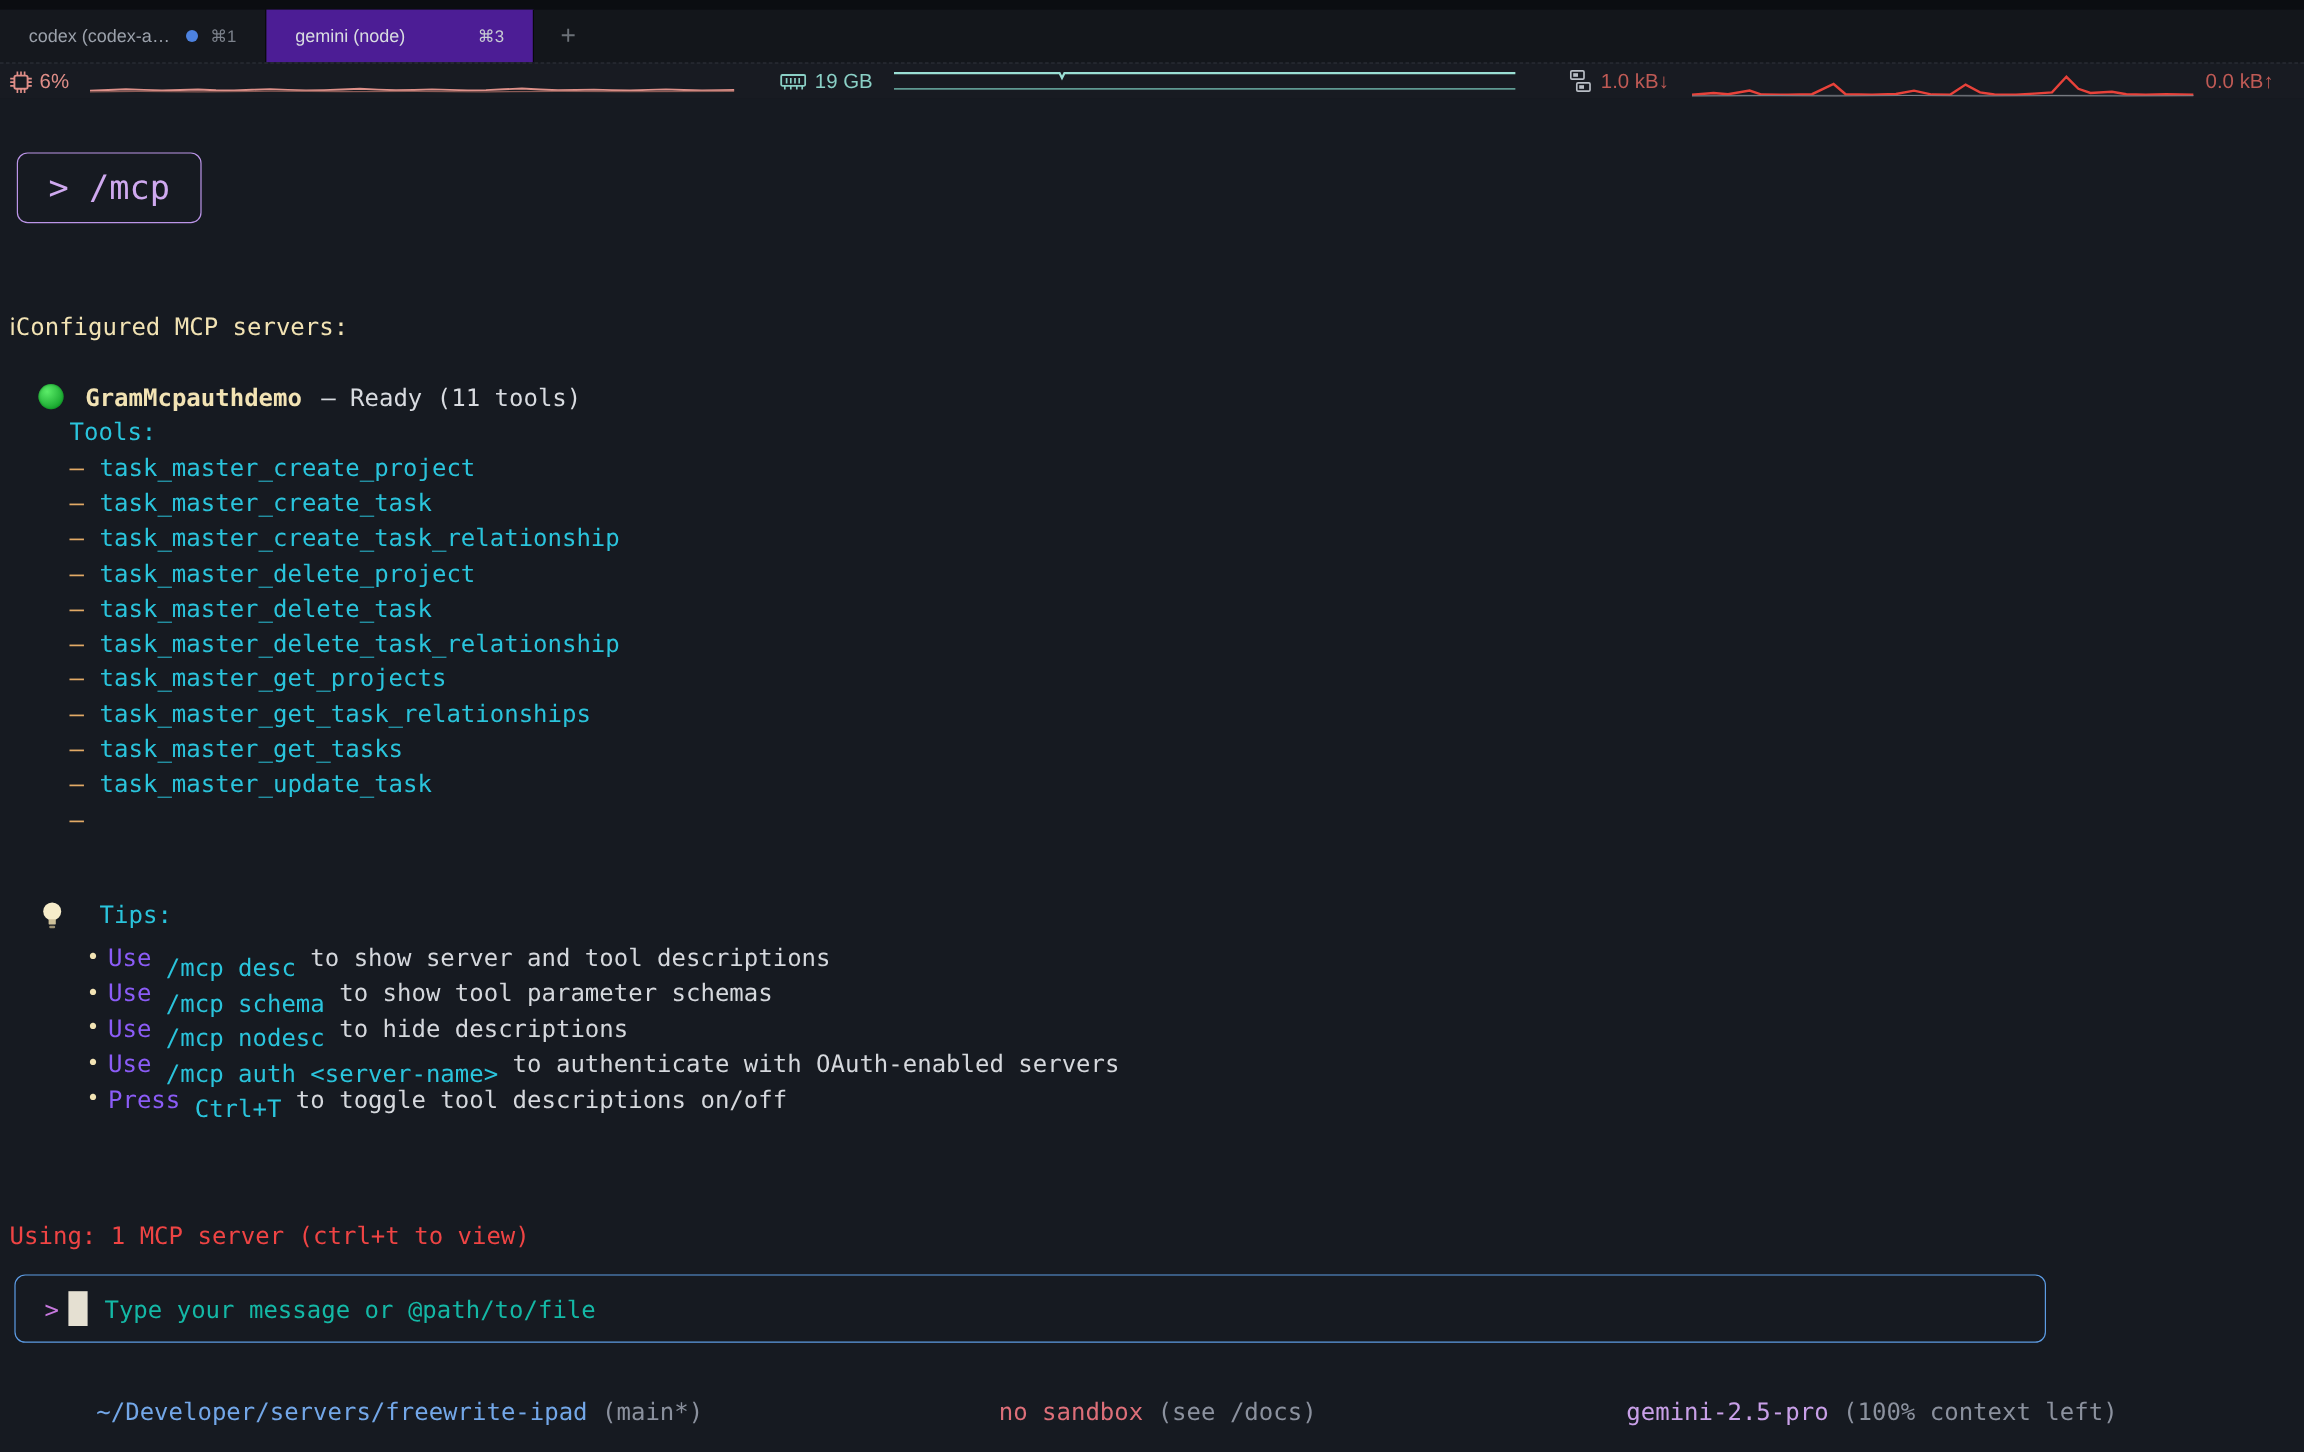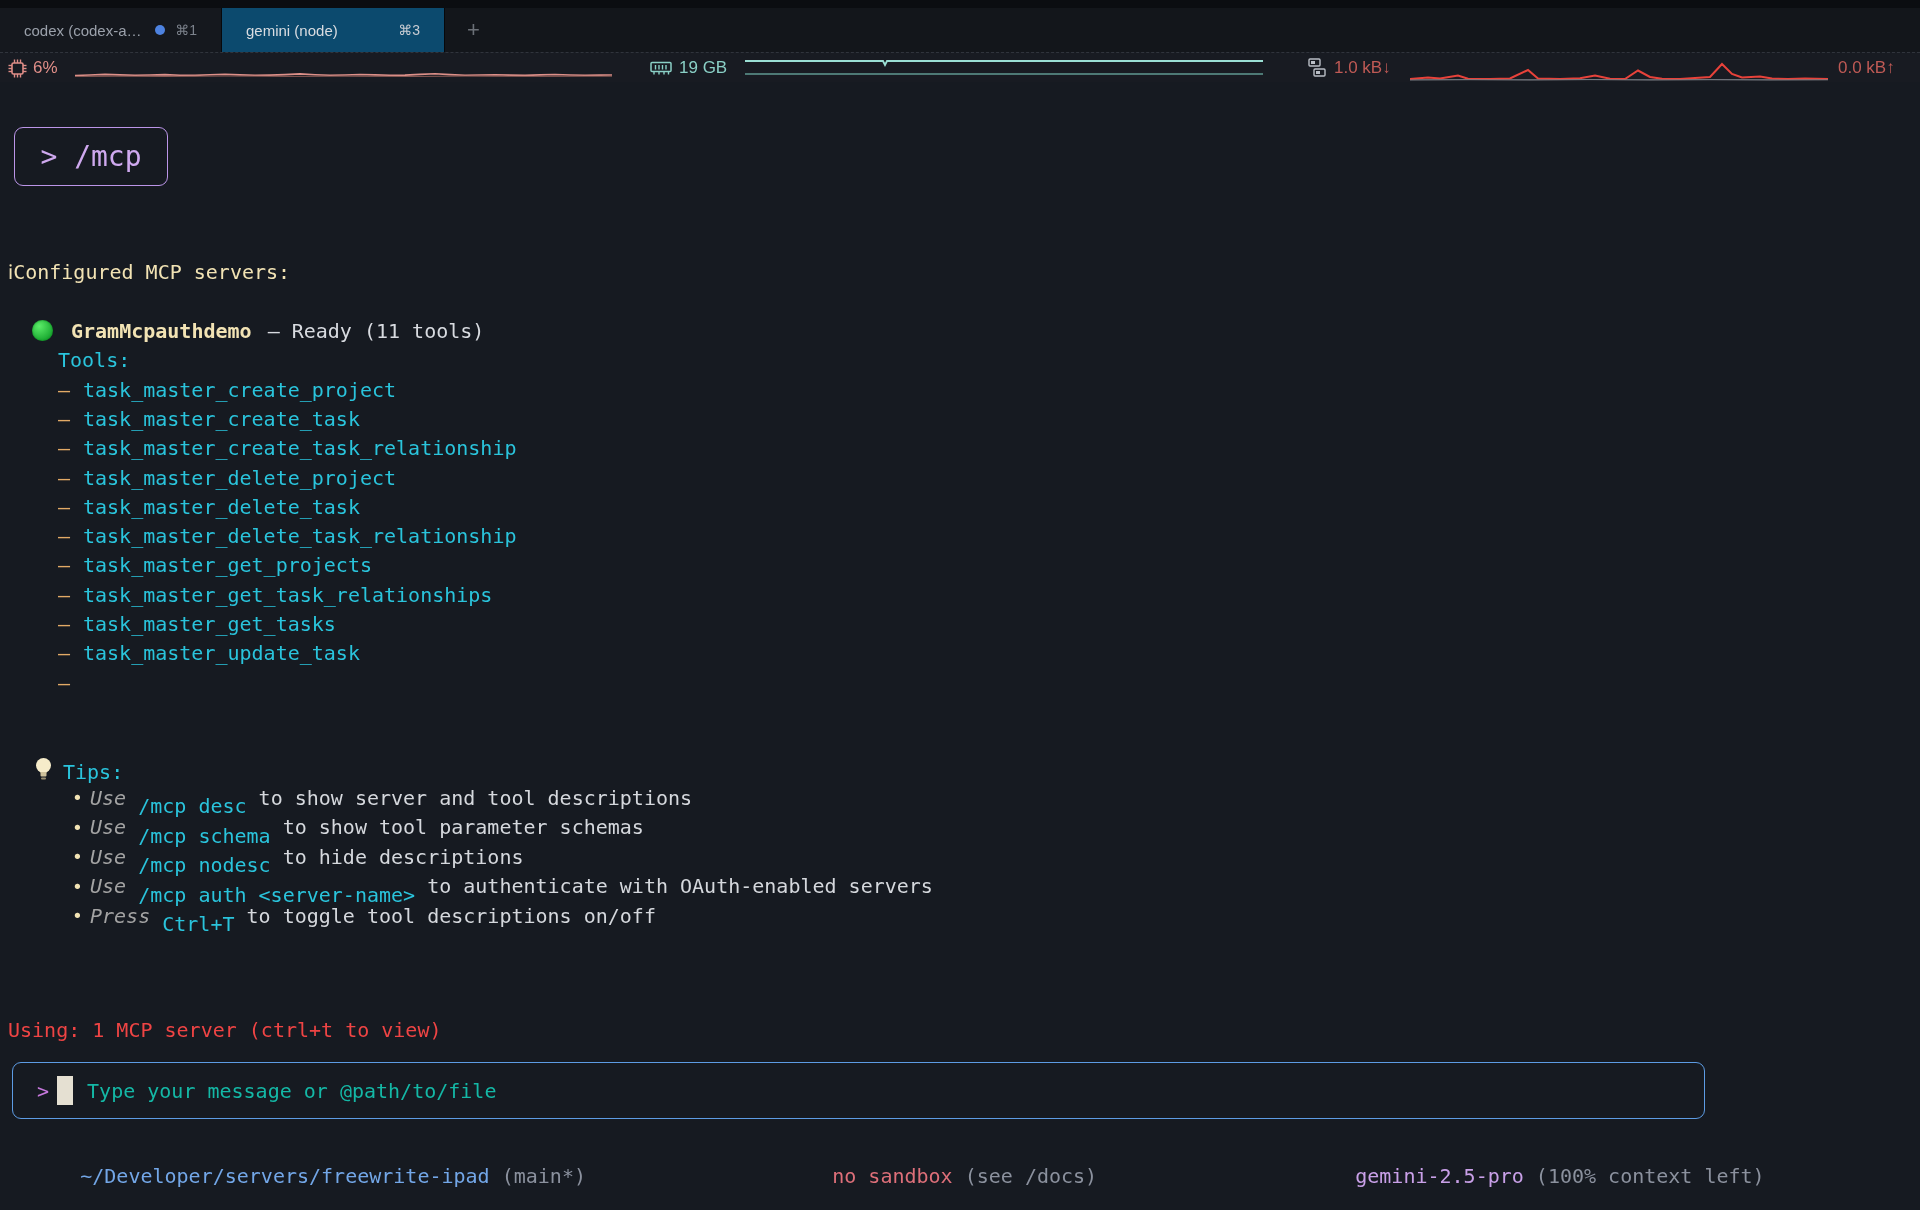--- a/index.html
+++ b/index.html
@@ -18,21 +18,21 @@
     background:#0b0d11; display:flex; align-items:flex-end;
     font-family:"Liberation Sans",sans-serif;
   }
   .tab {
     height:44px; display:flex; align-items:center;
     padding:0 24px; font-size:15px; color:#9ba1ab;
     background:#15181e; border-right:1px solid #07080b;
   }
   .tab.t1 { width:222px; }
   .tab.t2 { width:223px; }
-  .tab.active { width:223px; background:#0c4a6e; color:#d9dce1; }
+  .tab.active { width:223px; background:#4c1d95; color:#d9dce1; }
   .tab .label { overflow:hidden; text-overflow:ellipsis; white-space:nowrap; }
   .tab .shortcut { margin-left:auto; color:#7c828c; font-size:14px; }
   .tab.active .shortcut { color:#c8ccd3; }
   .tab-dot {
     width:10px; height:10px; border-radius:50%;
     background:#4d82e0; margin:0 10px 0 12px; flex:none;
   }
   .tab-filler {
     flex:1; height:44px; background:#13161b;
     display:flex; align-items:center; padding-left:22px;
@@ -67,26 +67,26 @@
     box-shadow:inset 0 0 2px #0c7a1e;
   }
   .server-name { margin-left:18px; font-weight:bold; color:#f2e3b4; }
   .server-status { margin-left:16px; color:#d8dbe0; }
   .tools-label { position:absolute; left:58px; top:346px; height:29px; line-height:29px; color:#2ac4dc; }
   .tools-list { position:absolute; left:58px; top:375px; }
   .tool-row { height:29.3px; display:flex; align-items:center; }
   .tool-dash { width:25px; color:#e2aa66; }
   .tool-name { color:#2ac4dc; }
 
-  .tips-header { position:absolute; left:34px; top:750px; height:34px; display:flex; align-items:flex-end; }
+  .tips-header { position:absolute; left:34px; top:750px; height:34px; display:flex; align-items:flex-start;gap:20px; }
   .tips-label { margin-left:10px; color:#2ac4dc; }
   .tips-list { position:absolute; left:72px; top:783px; }
   .tip-row { height:29.5px; display:flex; align-items:center; }
   .tip-bullet { width:18px; color:#f2e3b4; font-size:18px; }
-  .tip-prefix { color:#a3a3a3;font-style:italic; }
+  .tip-prefix { color:#8b5cf6; }
   .tip-command { color:#2ac4dc;margin-top:17px; }
   .tip-rest { color:#d5d8dd; }
 
   .using-line { position:absolute; left:8px; top:1016px; height:29px; line-height:29px; color:#ef4444; }
 
   .input-box {
     position:absolute; left:12px; top:1062px; width:1693px; height:57px;
     border:1.5px solid #5d9ce4; border-radius:9px;
     display:flex; align-items:center; padding-left:24px;
   }

